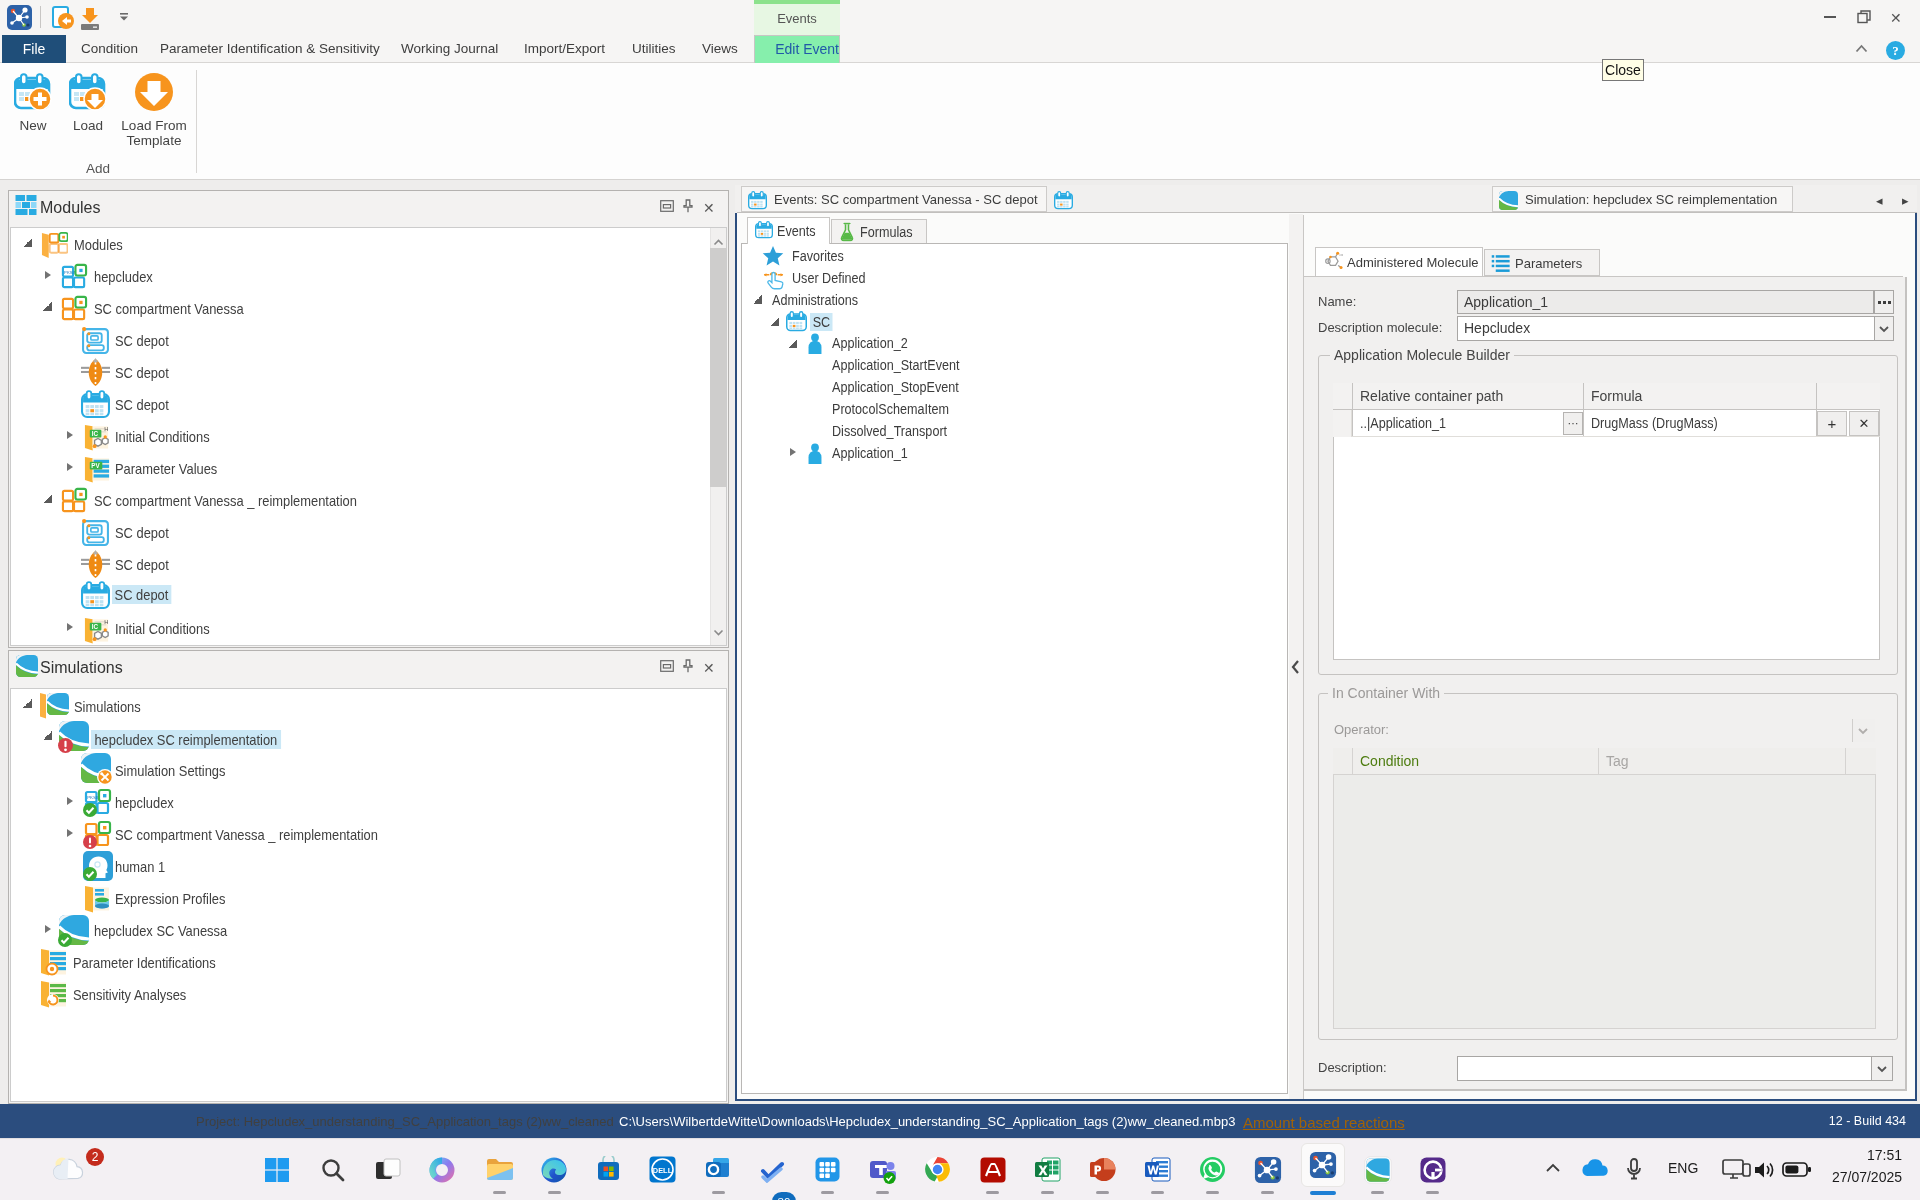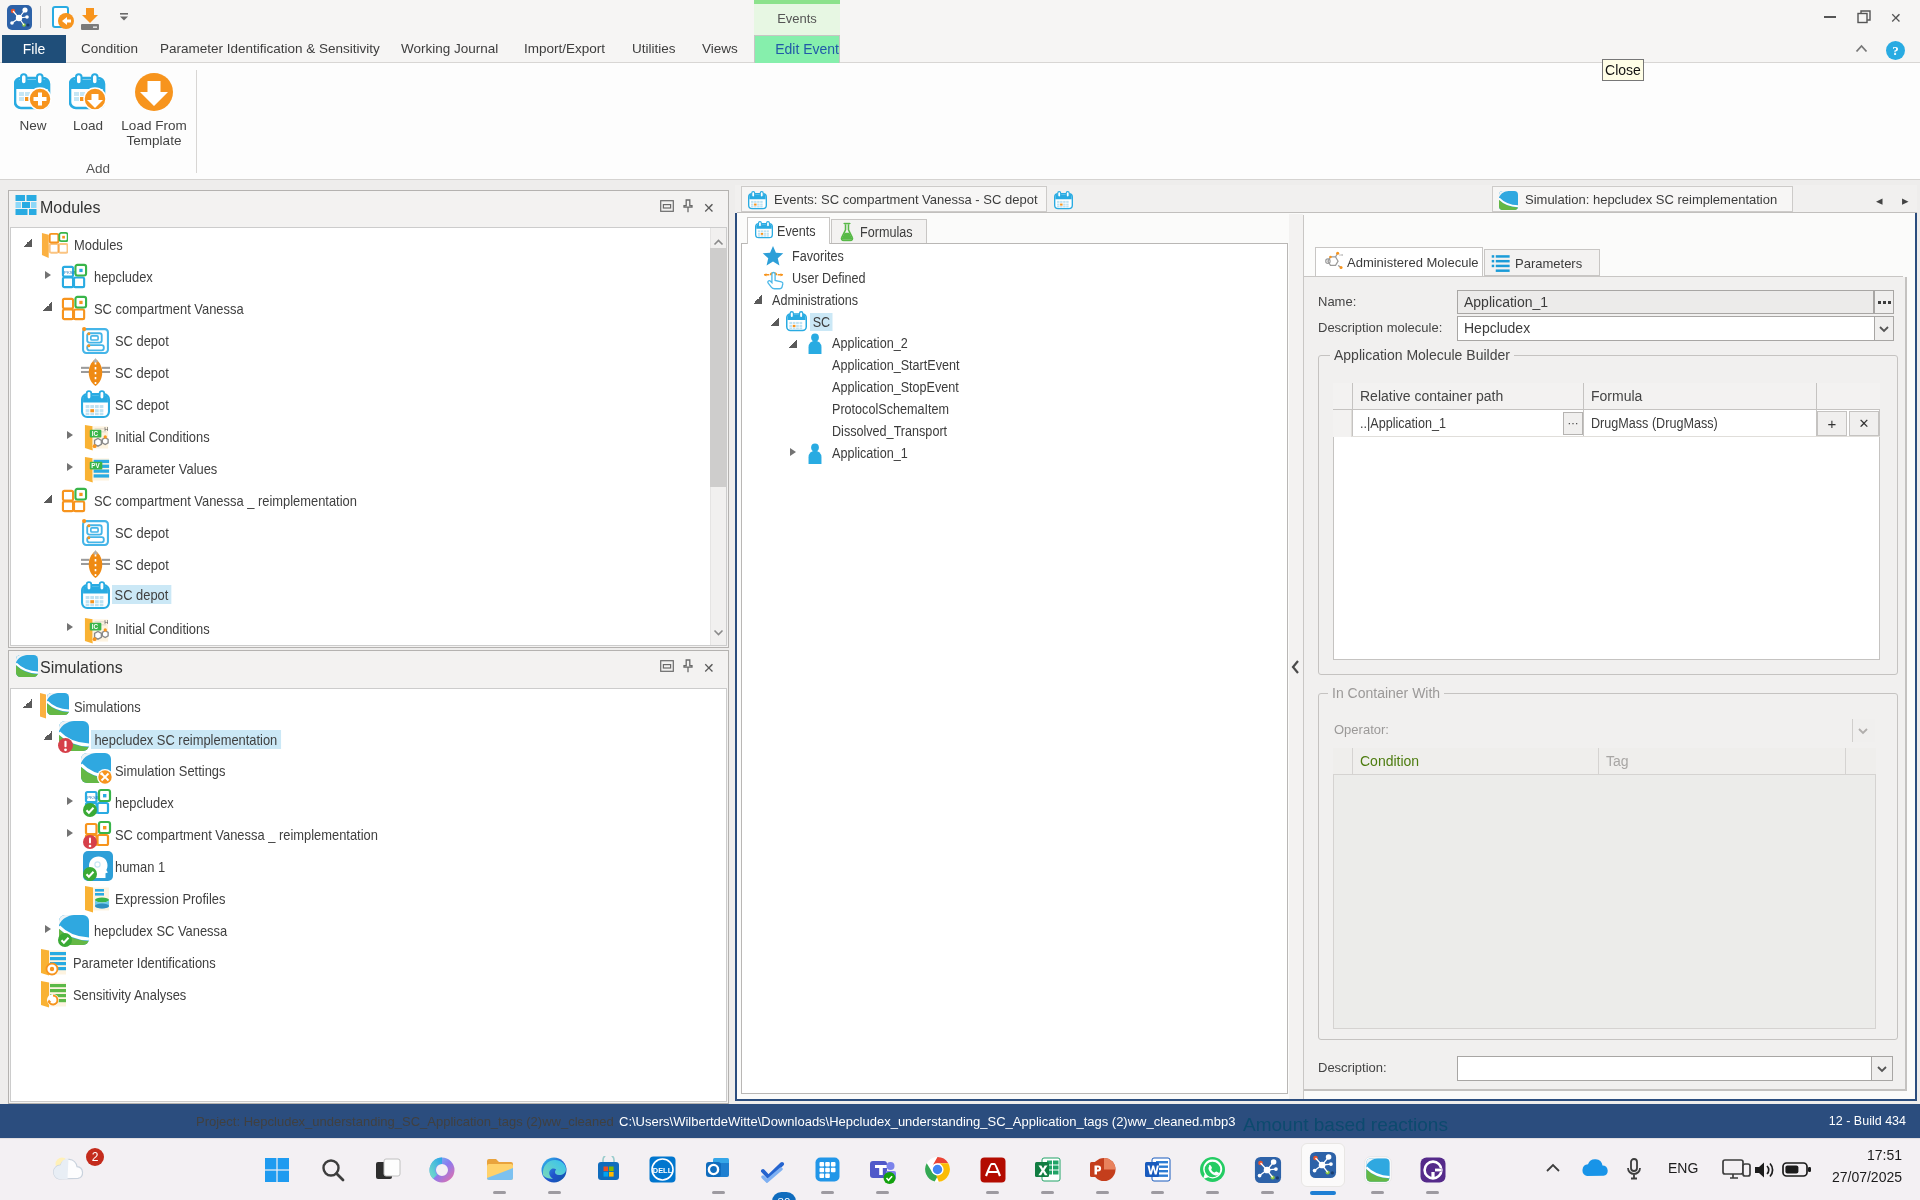--- a/index.html
+++ b/index.html
@@ -835,21 +835,21 @@
   <div class="abs" style="left:1886px; top:41px;">
       <svg width="19" height="19" viewBox="0 0 19 19">
         <circle cx="9.5" cy="9.5" r="9.5" fill="#29abe2"></circle>
         <text x="9.5" y="14" font-size="13" font-weight="bold" fill="#fff" text-anchor="middle" font-family="Liberation Serif">?</text>
       </svg>
     </div>
 
   <div class="abs" id="statusbar"></div>
   <div class="abs" style="left:196px; top:1114px; color:#404040; font-size:13px;">Project: Hepcludex_understanding_SC_Application_tags (2)ww_cleaned</div>
   <div class="abs" style="left:619px; top:1114px; color:#fff; font-size:13px;">C:\Users\WilbertdeWitte\Downloads\Hepcludex_understanding_SC_Application_tags (2)ww_cleaned.mbp3</div>
-  <div class="abs" style="left:1243px; top:1114px; color:#0c4a6e; font-size:19px;">Amount based reactions</div>
+  <div class="abs" style="left:1243px; top:1114px; color:#a16207; font-size:15px;text-decoration:underline;">Amount based reactions</div>
   <div class="abs" style="right:14px; top:1114px; color:#fff; font-size:12.5px;">12 - Build 434</div>
 
   <div class="abs" id="taskbar"></div>
 
   <div class="abs" style="left:50px; top:1153px;">
       <svg width="40" height="32" viewBox="0 0 40 32">
     <circle cx="12" cy="11" r="6.5" fill="#fff0b8"></circle>
     <path d="M9 26 a7 7 0 0 1 1.5 -13.8 a8.5 8.5 0 0 1 16.5 1.4 a6 6 0 0 1 1 11.8z" fill="#fdfdfe" stroke="#c9d2dd" stroke-width="1.2"></path>
     <path d="M9 26 a7 7 0 0 1 1.5 -13.8 a8.5 8.5 0 0 1 8 -6.8 l-1 20.8z" fill="#e8eef5"></path>
   </svg>

